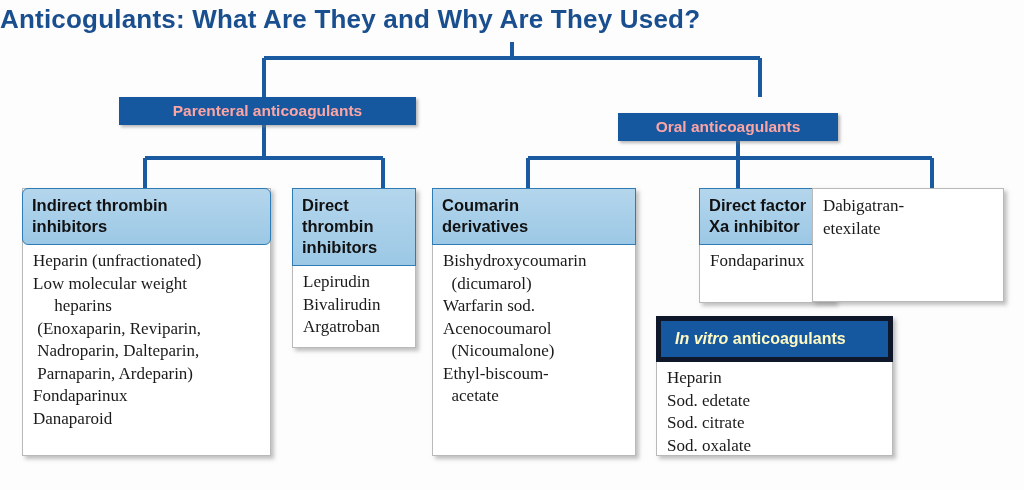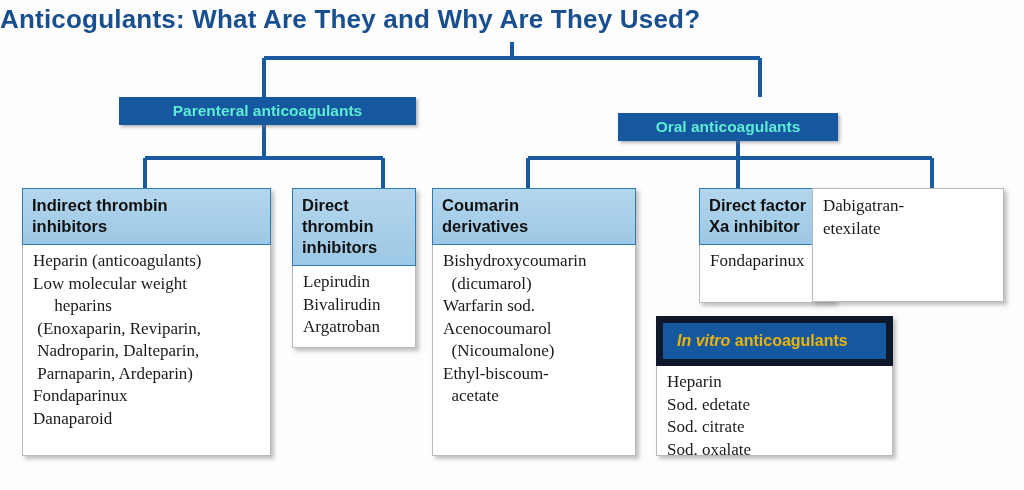--- a/index.html
+++ b/index.html
@@ -22,21 +22,21 @@
     color:#1a4f8f;
   }
 
   
   #wires{position:absolute;left:0;top:0;width:1024px;height:490px;}
 
   
   .bar{
     position:absolute;
     background:#15589f;
-    color:#5eead4;
+    color:#fca5a5;
     font-weight:bold;
     font-size:15.5px;
     display:flex;align-items:center;justify-content:center;
     box-shadow:2px 2px 3px rgba(120,120,120,.55);
   }
 
   
   .card{
     position:absolute;
     background:#ffffff;
@@ -62,22 +62,22 @@
     line-height:22.5px;
     color:#1a1a1a;
     padding:6px 9px 6px 10px;
     white-space:pre;
   }
 
   
   .card.invitro{box-shadow:3px 3px 4px rgba(140,140,140,.55);}
   .card.invitro > .head{
     background:#15589f;
-    border:7px solid #0f172a;
-    color:#eab308;
+    border:5px solid #0f172a;
+    color:#fef9c3;
     font-size:16px;
     padding:7px 10px 8px 14px;
   }
   .card.invitro > .head i{font-style:italic;}
 </style>
 </head>
 <body>
 
 <div id="stage">
 
@@ -107,23 +107,23 @@
 
   <div class="bar" style="left:119px;top:97px;width:297px;height:28px;">
     <span>Parenteral anticoagulants</span>
   </div>
 
   <div class="bar" style="left:618px;top:113px;width:220px;height:28px;">
     <span>Oral anticoagulants</span>
   </div>
 
   <div class="card" style="left:22px;top:188px;width:249px;height:268px;">
-    <div class="head" style="white-space:pre;">Indirect thrombin
+    <div class="head" style="white-space:pre;border-radius:6px;">Indirect thrombin
 inhibitors</div>
-    <div class="body">Heparin (anticoagulants)
+    <div class="body">Heparin (unfractionated)
 Low molecular weight
      heparins
  (Enoxaparin, Reviparin,
  Nadroparin, Dalteparin,
  Parnaparin, Ardeparin)
 Fondaparinux
 Danaparoid</div>
   </div>
 
   <div class="card" style="left:292px;top:188px;width:124px;height:160px;">

